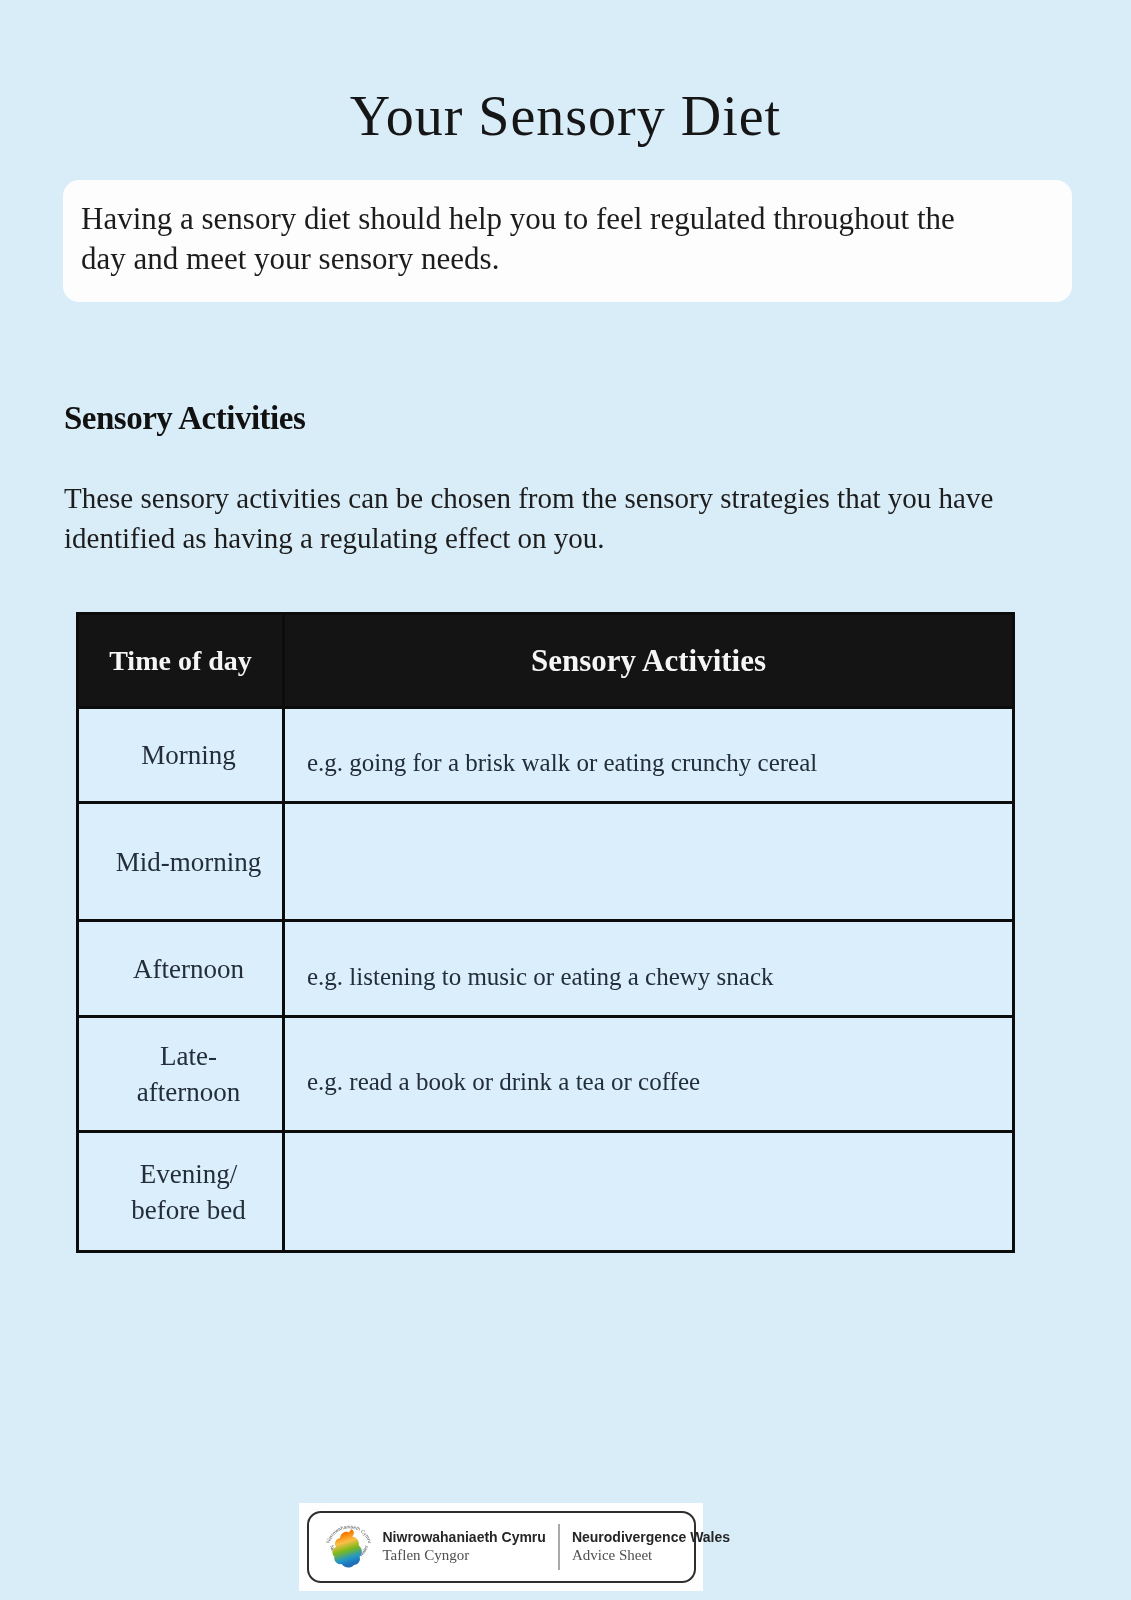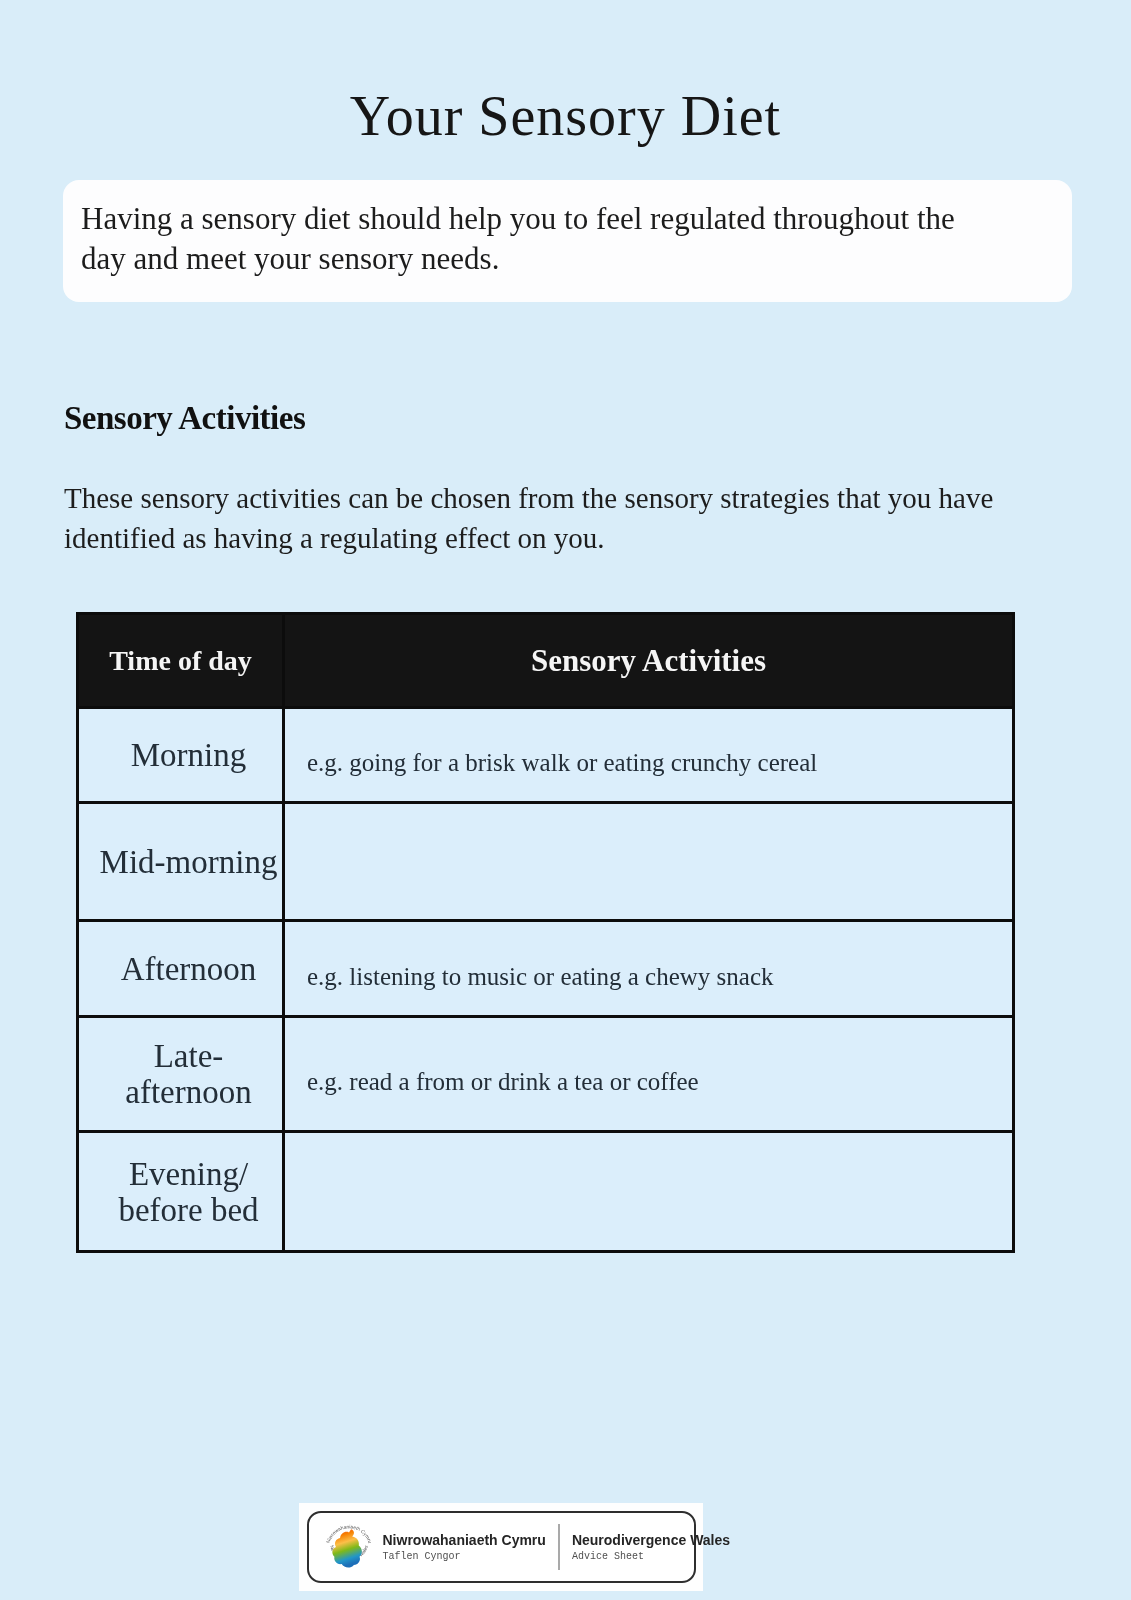--- a/index.html
+++ b/index.html
@@ -62,21 +62,21 @@
   .tr-r2{height:93px;}
   .tr-r3{height:112px;}
   .tr-r4{height:117px;}
   .th,.td{box-sizing:border-box;display:flex;align-items:center;}
   .cell-time{justify-content:center;text-align:center;border-right:3px solid #0c0c0c;}
   .tr-header .cell-time{border-right:3px solid #0c0c0c;}
   .th{color:#f5f5f5;font-weight:bold;justify-content:center;text-align:center;}
   .th.cell-time{font-size:28px;}
   .th.cell-act{font-size:31px;justify-content:center;}
   .td{color:#232e38;}
-  .td.cell-time{font-size:33px;white-space:pre-line;line-height:36px;padding-left:16px;}
+  .td.cell-time{font-size:27px;white-space:pre-line;line-height:36px;padding-left:16px;}
   .td.cell-act{font-size:25px;line-height:38px;padding:24px 16px 8px 22px;justify-content:flex-start;}
 
   
   .footer-strip{
     position:absolute;left:299px;top:1503px;
     width:404px;height:88px;background:#fefefe;
     display:flex;align-items:center;justify-content:center;
   }
   .brand-box{
     width:389px;height:72px;box-sizing:border-box;
@@ -85,22 +85,22 @@
     display:flex;align-items:center;
     padding:0 10px;
   }
   .brand-logo{flex:0 0 auto;margin:0 8px 0 4px;}
   .brand-col{display:flex;flex-direction:column;justify-content:center;line-height:1.3;}
   .brand-name{
     font-family:"Liberation Sans", sans-serif;
     font-weight:bold;font-size:14px;color:#252525;white-space:nowrap;
   }
   .brand-sub{
-    font-family:Liberation Mono, monospace;
-    font-size:10px;color:#4f4f4f;white-space:nowrap;
+    font-family:Liberation Serif, serif;
+    font-size:15px;color:#4f4f4f;white-space:nowrap;
   }
   .vdivider{
     width:2px;height:46px;background:#a9a9a9;
     margin:0 12px;flex:0 0 auto;
   }
 </style>
 </head>
 <body>
 
 <div class="page">
@@ -127,21 +127,21 @@
     <div class="tr tr-r1">
       <div class="td cell-time">Mid-morning</div>
     </div>
     <div class="tr tr-r2">
       <div class="td cell-time">Afternoon</div>
       <div class="td cell-act">e.g. listening to music or eating a chewy snack</div>
     </div>
     <div class="tr tr-r3">
       <div class="td cell-time">Late-
 afternoon</div>
-      <div class="td cell-act">e.g. read a from or drink a tea or coffee</div>
+      <div class="td cell-act">e.g. read a book or drink a tea or coffee</div>
     </div>
     <div class="tr tr-r4">
       <div class="td cell-time">Evening/
 before bed</div>
     </div>
   </div>
 
   <div class="footer-strip">
     <div class="brand-box">
 

